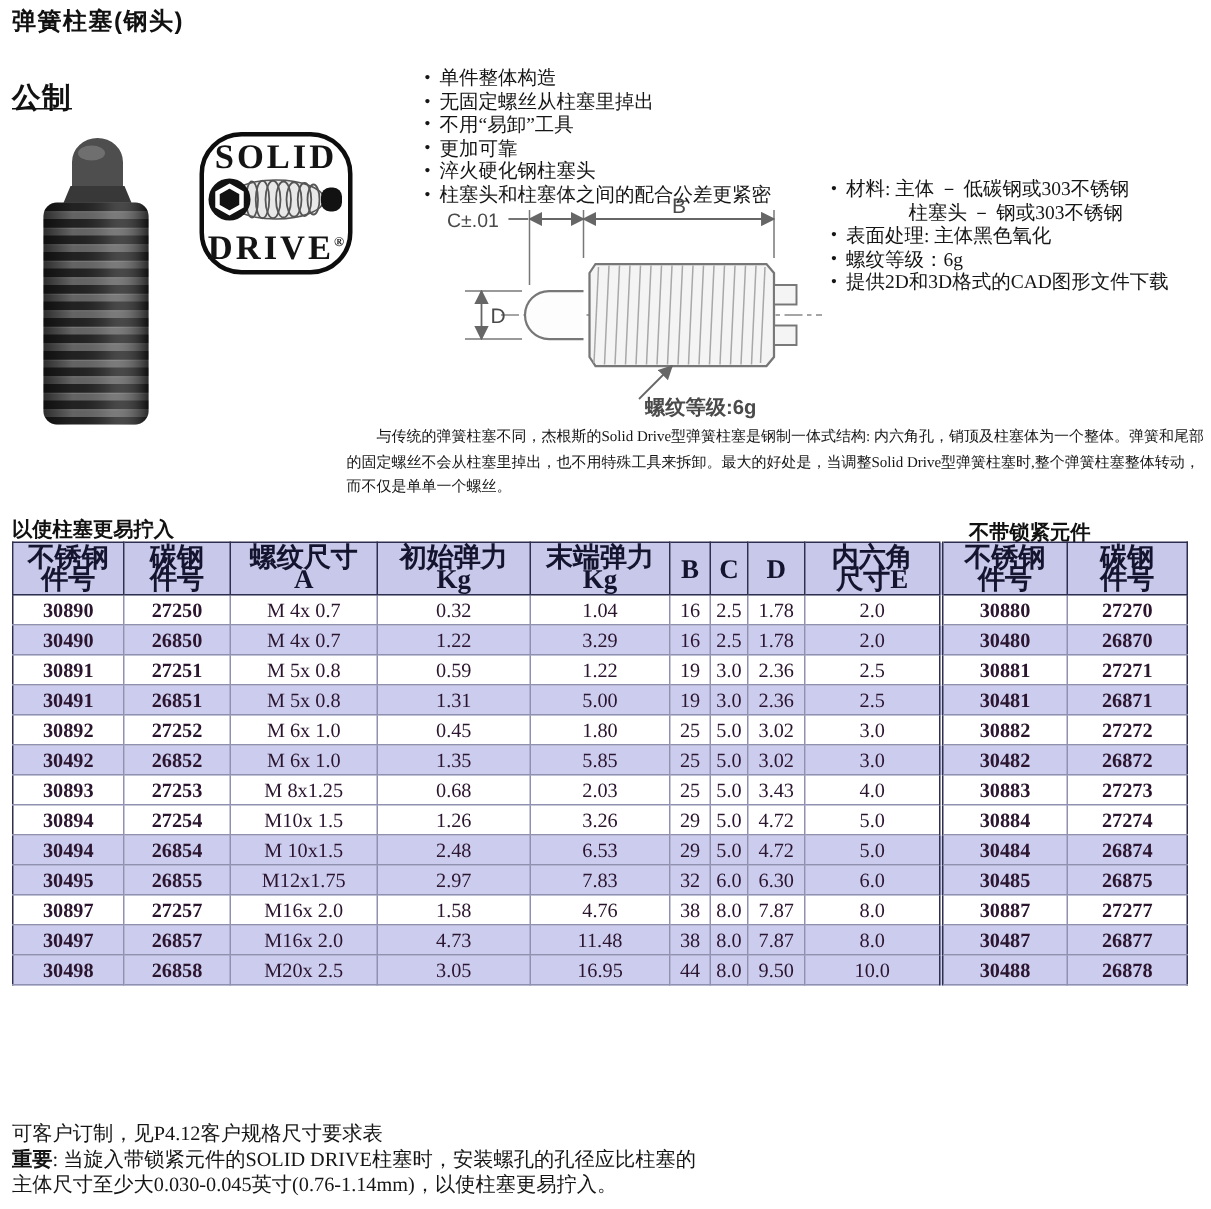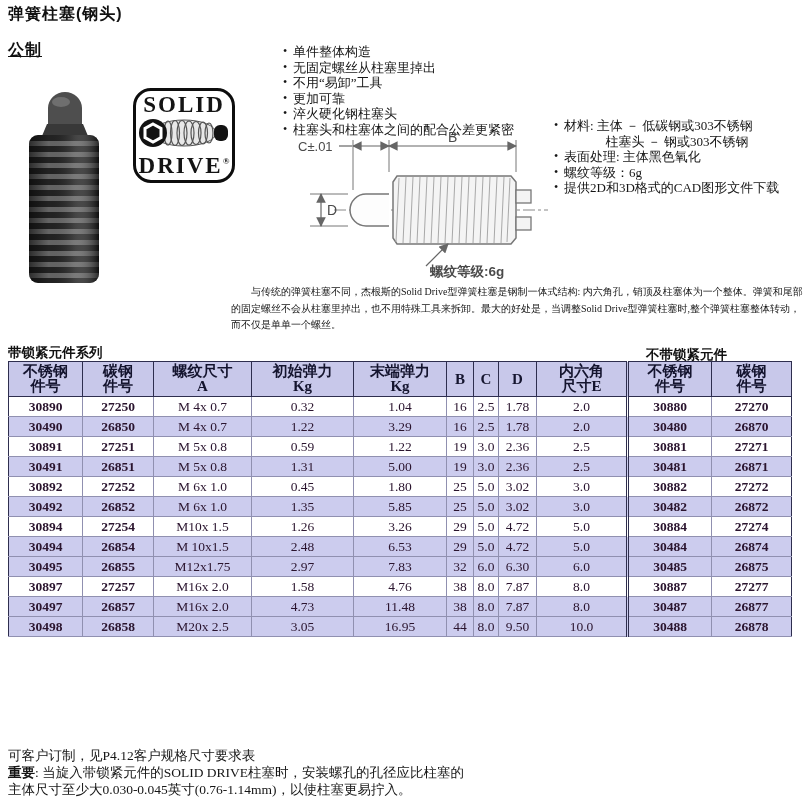--- a/index.html
+++ b/index.html
@@ -12,29 +12,29 @@
   *{box-sizing:border-box;}
   html,body{margin:0;padding:0;}
   body{
     width:807px;height:806px;position:relative;background:#ffffff;
     font-family:"Liberation Sans",sans-serif;color:#111;overflow:hidden;
   }
   .abs{position:absolute;}
 
   
   .page-title{left:8px;top:4px;font-size:16px;font-weight:bold;letter-spacing:1px;}
-  .metric{left:8px;top:40px;font-size:16px;font-weight:bold;letter-spacing:1px;text-decoration:underline;}
+  .metric{left:8px;top:52px;font-size:19px;font-weight:bold;letter-spacing:1px;text-decoration:underline;}
 
   
   .photo{left:20px;top:80px;}
 
   
   .logo{
     left:133px;top:88px;width:102px;height:95px;
-    border:3px solid #0d0d0d;border-radius:18px;background:#fff;
+    border:3px solid #0d0d0d;border-radius:28px;background:#fff;
     display:flex;flex-direction:column;align-items:center;justify-content:center;
     font-family:"Liberation Serif",serif;
   }
   .logo .word{font-size:23px;font-weight:bold;letter-spacing:2px;color:#141414;line-height:22px;}
   .logo .reg{font-size:9px;vertical-align:super;letter-spacing:0;}
   .logo svg{display:block;margin:1px 0;}
 
   
   ul.features{margin:0;padding:0;list-style:none;font-family:"Liberation Serif",serif;
     font-size:13px;color:#151515;}
@@ -57,21 +57,21 @@
 
   
   .series-label-left{left:8px;top:344px;font-size:13.5px;font-weight:bold;}
   .series-label-right{left:646px;top:346px;font-size:13.5px;font-weight:bold;}
 
   .spec-table-wrap{left:8px;top:361px;}
   table.spec{border-collapse:collapse;table-layout:fixed;width:783px;
     font-family:"Liberation Serif",serif;border:1px solid var(--line-dark);}
   table.spec th{
     background:var(--header-bg);border:1px solid var(--line-dark);
-    font-size:15px;font-weight:bold;color:#14142e;line-height:15px;
+    font-size:18px;font-weight:bold;color:#14142e;line-height:15px;
     padding:2px 0;text-align:center;
   }
   table.spec td{
     border:1px solid var(--line-gray);border-top:1px solid #b8b8cc;
     height:20px;padding:0;text-align:center;vertical-align:middle;
     font-size:13.5px;color:var(--table-text);background:#fff;
   }
   table.spec tr.stripe td{background:var(--stripe-bg);}
   table.spec td.pn{font-weight:bold;}
   table.spec .sep{border-left:3px double var(--line-dark);}
@@ -250,21 +250,21 @@
     <li>
       <span class="dot">•</span>
       <span>
         <div>提供2D和3D格式的CAD图形文件下载</div>
       </span>
     </li>
   </ul>
 
 <div class="abs description">与传统的弹簧柱塞不同，杰根斯的Solid Drive型弹簧柱塞是钢制一体式结构: 内六角孔，销顶及柱塞体为一个整体。弹簧和尾部的固定螺丝不会从柱塞里掉出，也不用特殊工具来拆卸。最大的好处是，当调整Solid Drive型弹簧柱塞时,整个弹簧柱塞整体转动，而不仅是单单一个螺丝。</div>
 
-<div class="abs series-label-left">带锁紧元件系列</div>
+<div class="abs series-label-left">以使柱塞更易拧入</div>
 <div class="abs series-label-right">不带锁紧元件</div>
 
 <div class="abs spec-table-wrap">
   <table class="spec">
     <colgroup id="spec-cols">
         <col style="width: 74px;">
         <col style="width: 71px;">
         <col style="width: 98px;">
         <col style="width: 102px;">
         <col style="width: 93px;">
@@ -393,20 +393,33 @@
           <td>1.35</td>
           <td>5.85</td>
           <td>25</td>
           <td>5.0</td>
           <td>3.02</td>
           <td>3.0</td>
           <td class="pn sep">30482</td>
           <td class="pn">26872</td>
         </tr>
         <tr>
+          <td class="pn">30893</td>
+          <td class="pn">27253</td>
+          <td>M 8x1.25</td>
+          <td>0.68</td>
+          <td>2.03</td>
+          <td>25</td>
+          <td>5.0</td>
+          <td>3.43</td>
+          <td>4.0</td>
+          <td class="pn sep">30883</td>
+          <td class="pn">27273</td>
+        </tr>
+        <tr>
           <td class="pn">30894</td>
           <td class="pn">27254</td>
           <td>M10x 1.5</td>
           <td>1.26</td>
           <td>3.26</td>
           <td>29</td>
           <td>5.0</td>
           <td>4.72</td>
           <td>5.0</td>
           <td class="pn sep">30884</td>

